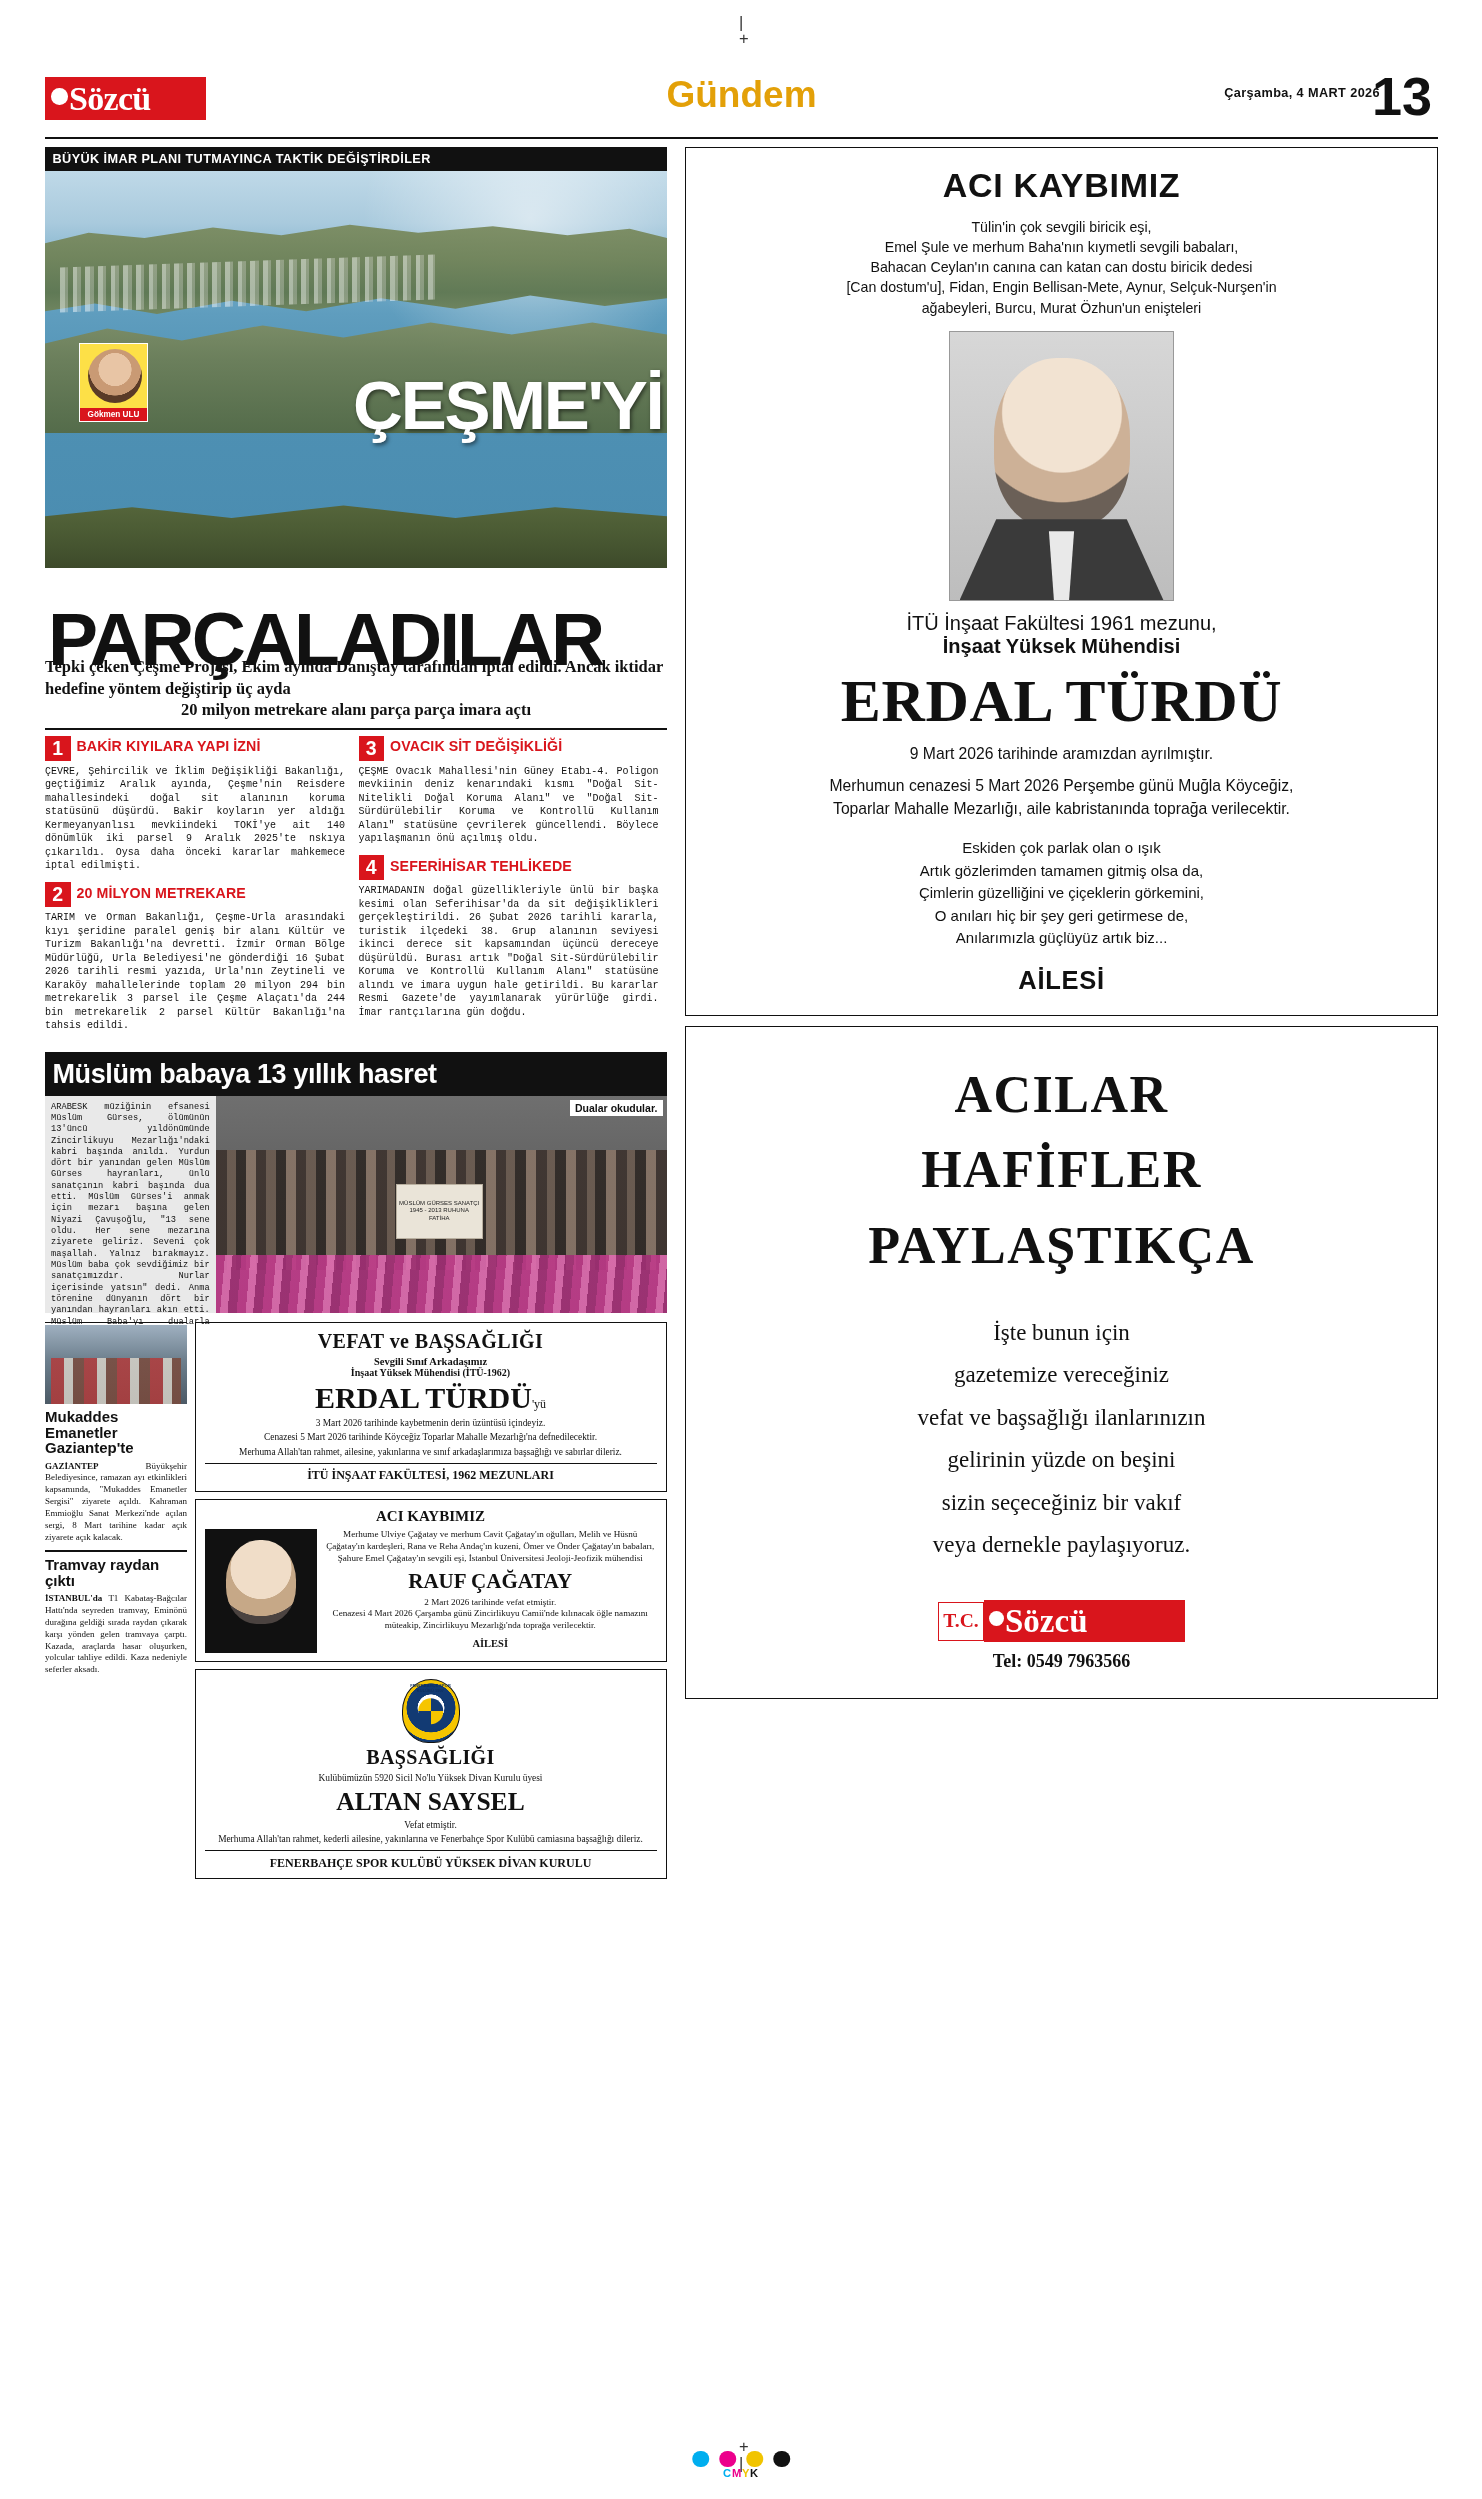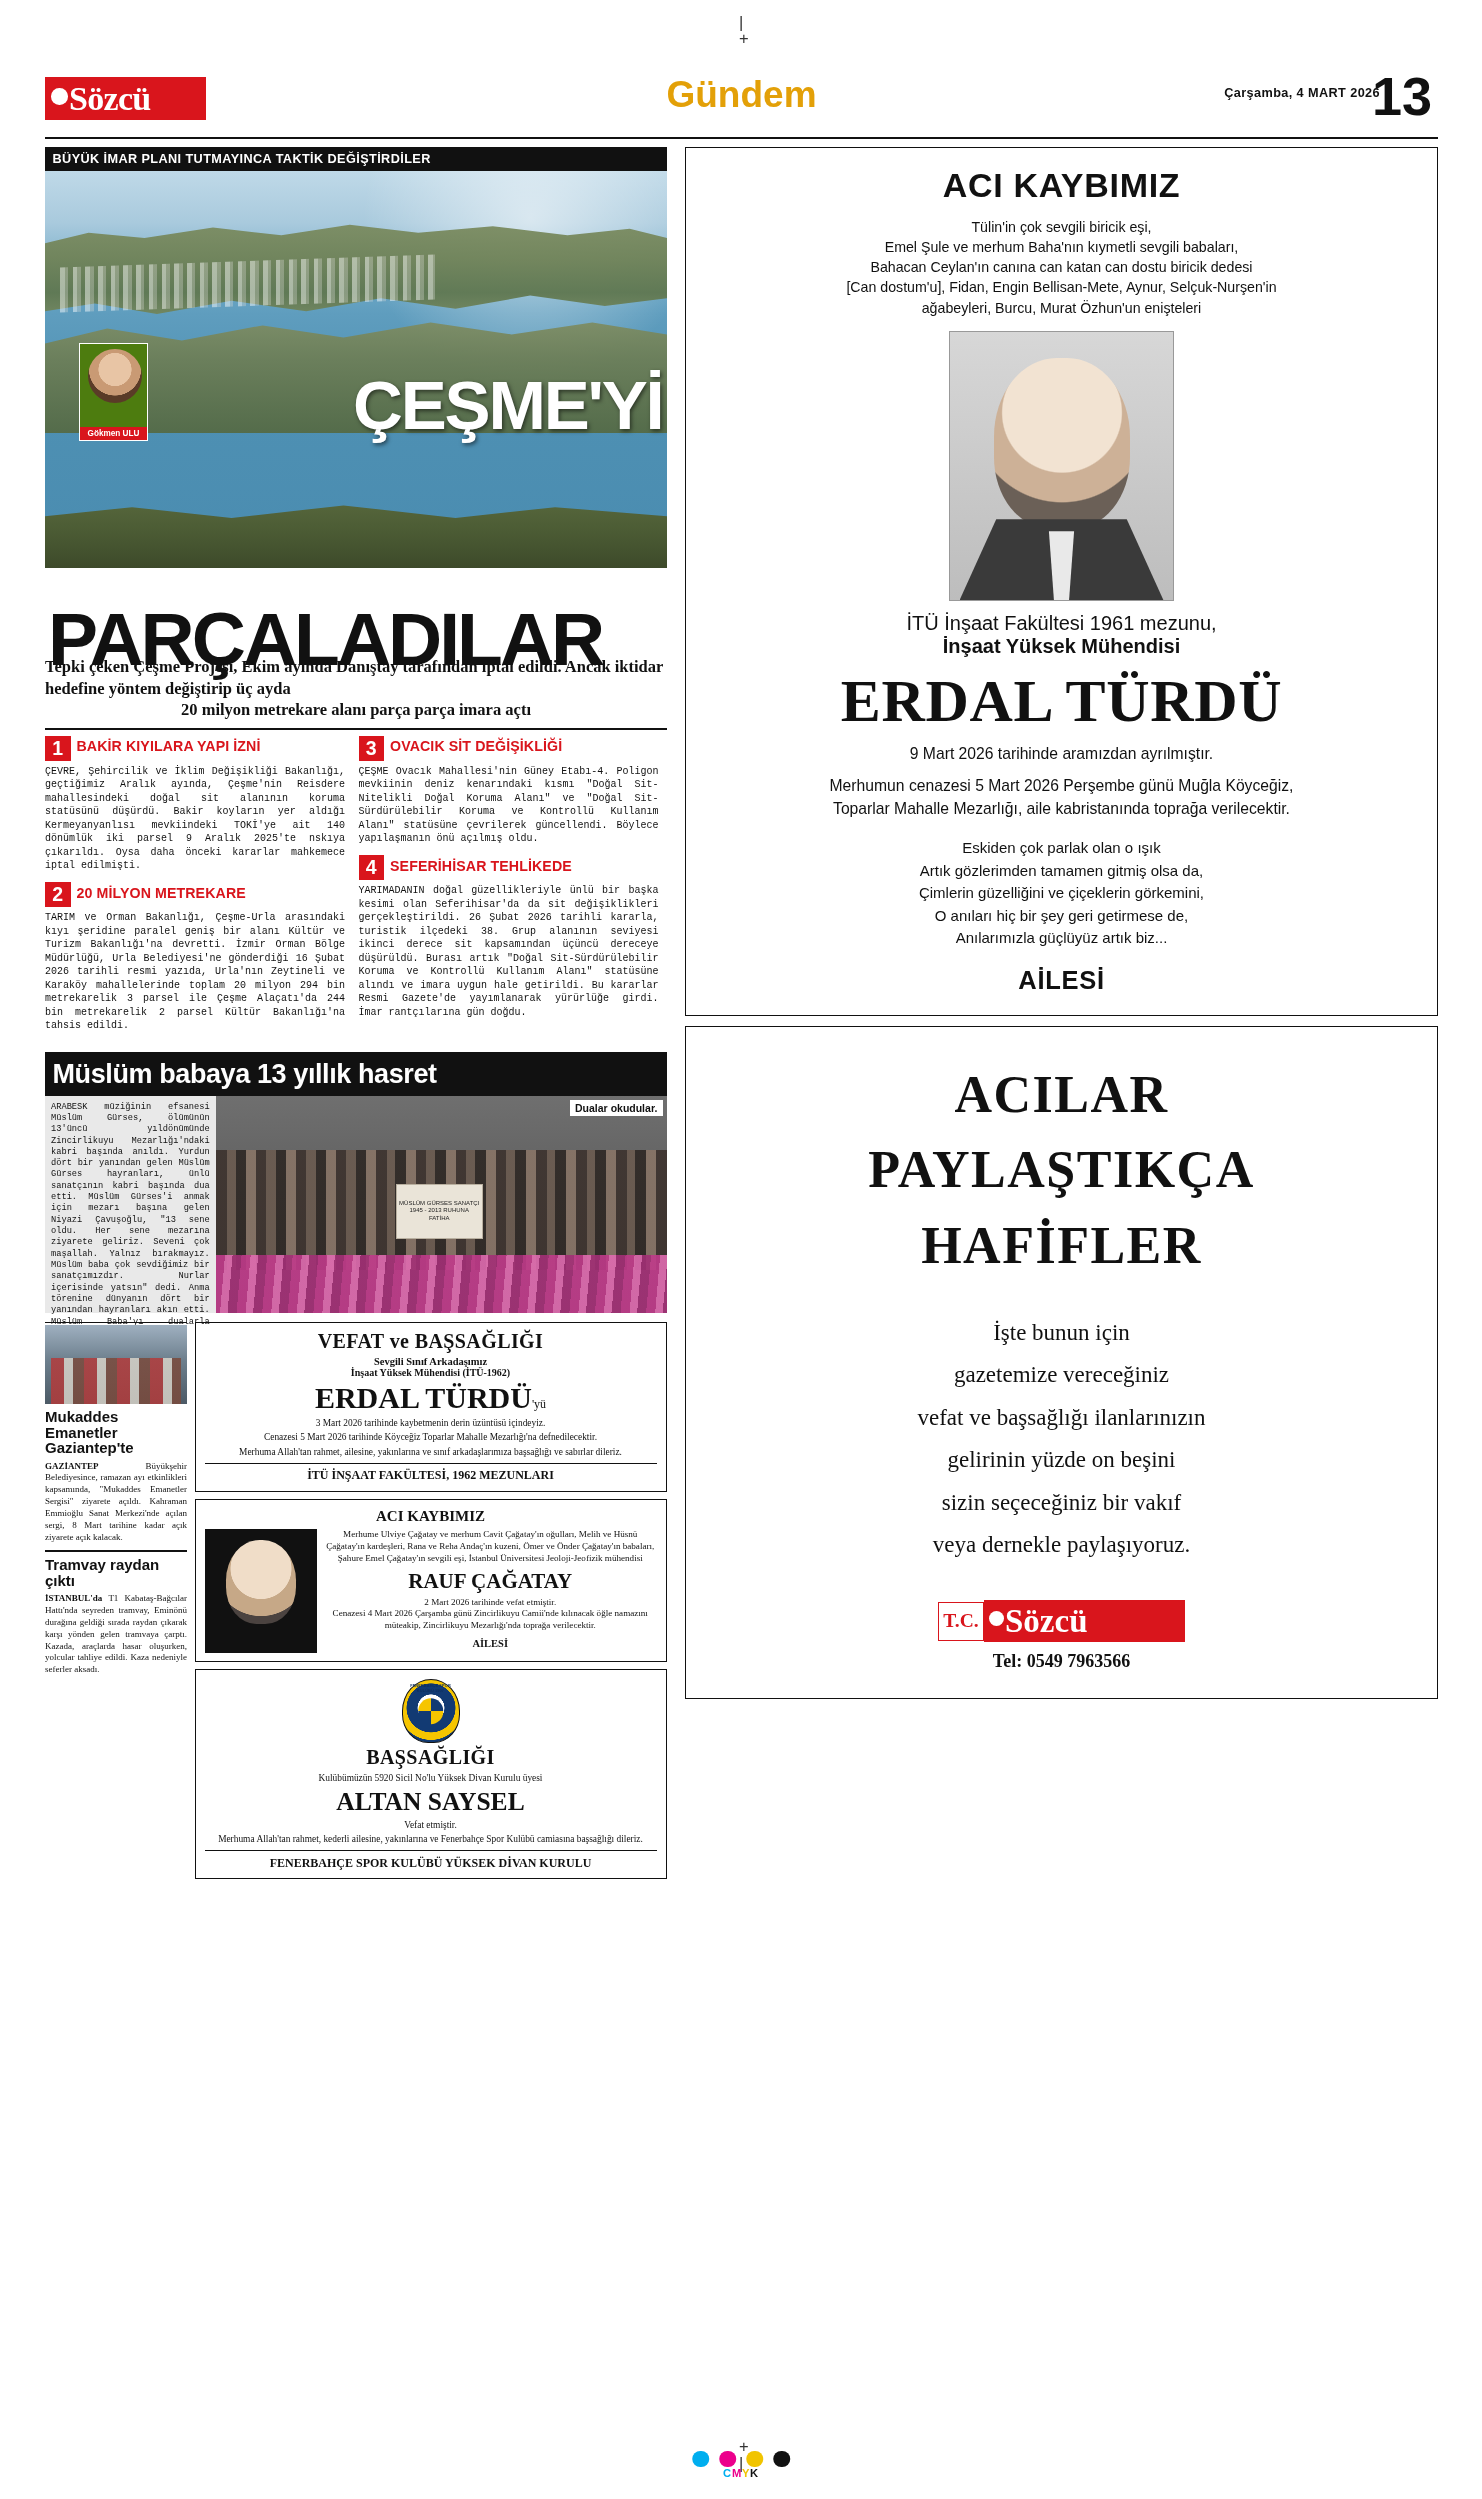--- a/index.html
+++ b/index.html
@@ -81,22 +81,22 @@
       repeating-linear-gradient(90deg, rgba(255,255,255,.85) 0 4.5px, rgba(220,220,215,.6) 4.5px 8.2px, rgba(255,255,255,0) 8.2px 12.7px);
     opacity:.55;
     transform: skewY(-2deg);
   }
   .hero-fore {
     position:absolute; left:0; bottom:0; width:622px; height:90px;
     background: linear-gradient(180deg,#5f7042 0%, #4b5b34 60%, #3d4a2a 100%);
     clip-path: polygon(0% 42%, 14% 32%, 30% 44%, 48% 30%, 66% 44%, 82% 32%, 100% 42%, 100% 100%, 0% 100%);
   }
   .author-chip {
-    position:absolute; left:34px; top:172px; width:69px; height:98px;
-    background:#4d7c0f; border:1.5px solid #fff; overflow:hidden;text-decoration:underline;
+    position:absolute; left:34px; top:172px; width:69px; height:79px;
+    background:#fde047; border:1.5px solid #fff; overflow:hidden;text-decoration:underline;
   }
   .author-face {
     position:absolute; left:7.5px; top:4.5px; width:54px; height:54px; border-radius:50%;
     background: radial-gradient(circle at 50% 38%, #e8c5a5 0 38%, #c99a74 39% 60%, #5a3b27 61% 100%);
   }
   .author-name {
     position:absolute; bottom:0; left:0; width:100%; background:#d9151c; color:#fff;
     font-size:8.2px; font-weight:bold; text-align:center; line-height:1.15; padding:2.2px 0;
   }
   .hero-word1 {
@@ -485,22 +485,22 @@
       <div class="obit-poem" style="white-space:pre-line;">Eskiden çok parlak olan o ışık
 Artık gözlerimden tamamen gitmiş olsa da,
 Çimlerin güzelliğini ve çiçeklerin görkemini,
 O anıları hiç bir şey geri getirmese de,
 Anılarımızla güçlüyüz artık biz...</div>
       <div class="obit-fam">AİLESİ</div>
     </div>
 
     <div class="ad-big">
       <div class="big-word">ACILAR</div>
+      <div class="big-word">HAFİFLER</div>
       <div class="big-word">PAYLAŞTIKÇA</div>
-      <div class="big-word">HAFİFLER</div>
       <div class="big-body" style="white-space:pre-line;">İşte bunun için
 gazetemize vereceğiniz
 vefat ve başsağlığı ilanlarınızın
 gelirinin yüzde on beşini
 sizin seçeceğiniz bir vakıf
 veya dernekle paylaşıyoruz.</div>
       <div class="big-logo">
         <div class="tc-box">T.C.</div>
         <div class="sozcu-red">
             <span class="dot2"></span>

